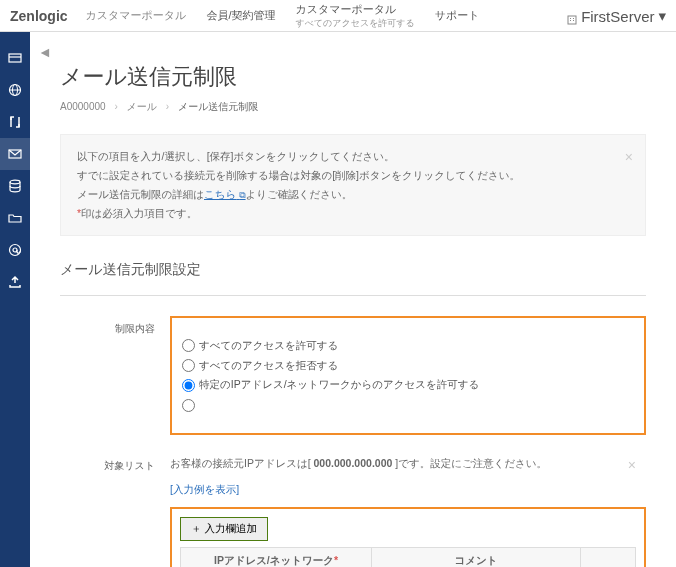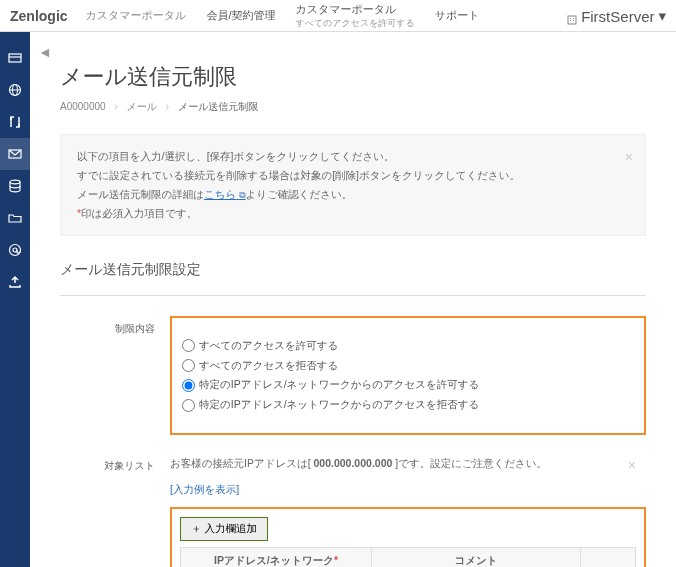--- a/index.html
+++ b/index.html
@@ -149,21 +149,21 @@
 
     <h2 class="section-title">メール送信元制限設定</h2>
 
     <div class="settings-row">
       <div class="settings-label">制限内容</div>
       <div class="settings-content">
         <div class="radio-group">
           <label><input type="radio" name="r" style=""><span>すべてのアクセスを許可する</span></label>
           <label><input type="radio" name="r" style=""><span>すべてのアクセスを拒否する</span></label>
           <label><input type="radio" name="r" checked="" style=""><span>特定のIPアドレス/ネットワークからのアクセスを許可する</span></label>
-          <label><input type="radio" name="r" style=""><span>特定のIPアドレス/ネットワークからのアクセスを拒否する</span></label>
+          <label><input type="radio" name="r" style=""></label>
         </div>
       </div>
     </div>
 
     <div class="settings-row">
       <div class="settings-label">対象リスト</div>
       <div class="settings-content">
         <div class="target-note">
           <span>お客様の接続元IPアドレスは[ </span><span class="bold">000.000.000.000</span><span> ]です。設定にご注意ください。</span>
           <span class="close-x">×</span>

